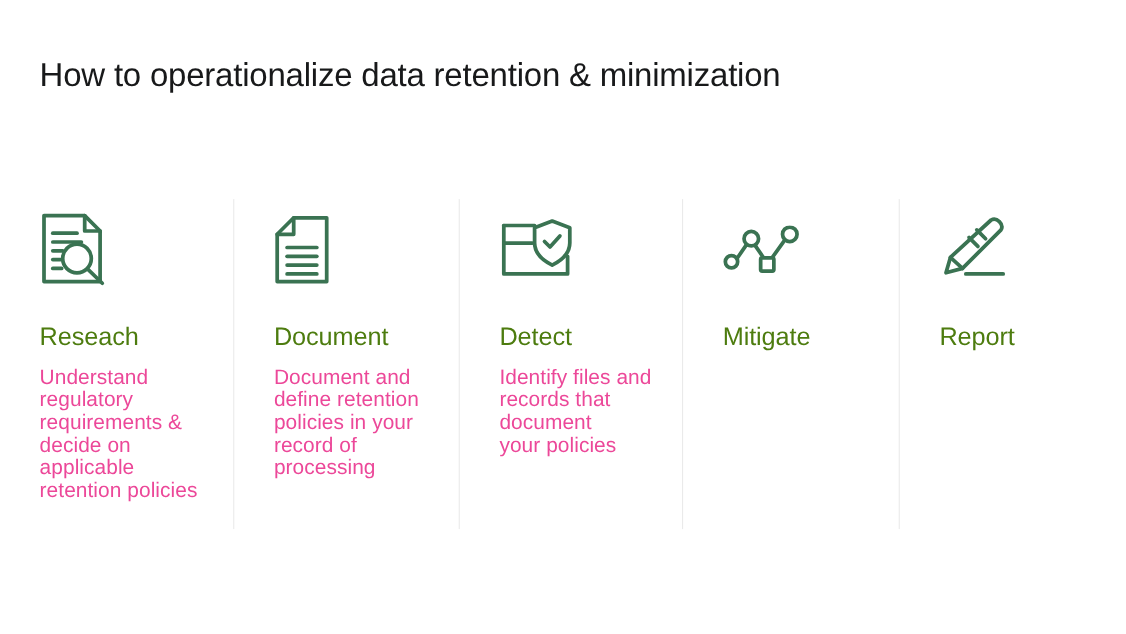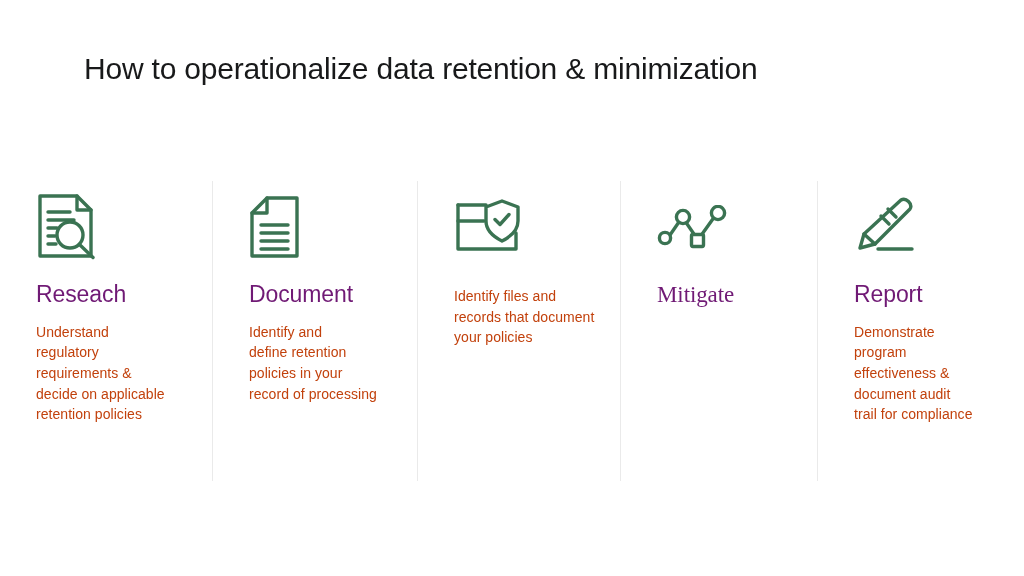--- a/index.html
+++ b/index.html
@@ -27,21 +27,20 @@
   .page-title {
     position: absolute;
     left: 36px;
     top: 50px;
     font-size: 30px;
     font-weight: 400;
     color: #18191a;
     letter-spacing: -0.2px;
     line-height: 1.25;
     white-space: nowrap;
-    margin-left: 48px;
   }
 
   
   .columns {
     position: absolute;
     left: 0px;
     top: 181px;
     width: 1024px;
     height: 300px;
     display: flex;
@@ -57,52 +56,52 @@
 
   .col-0 { width: 212px; }
   .col-1 { width: 205px; }
   .col-2 { width: 203px; }
   .col-3 { width: 197px; }
   .col-4 { width: 168px; }
 
   .col-1, .col-2, .col-3, .col-4 {
     border-left: 1px solid #eaeaea;
   }
-  .col-3 { padding-left: 36px; font-family: Liberation Serif, serif; }
+  .col-3 { padding-left: 36px; }
   .col-4 { padding-left: 36px; }
 
   
   .icon-wrap {
     height: 92px;
     display: flex;
     align-items: center;
     justify-content: flex-start;
   }
 
   .icon-wrap svg {
     display: block;
   }
 
   
   .step-title {
     font-size: 23px;
     font-weight: 400;
-    color: #701a75;
+    color: #4d7c0f;
     letter-spacing: -0.1px;
     line-height: 1.2;
-    margin-top: 8px;
+    margin-top: 20px;
     white-space: nowrap;
   }
 
   
   .step-desc {
     margin-top: 13px;
-    font-size: 14px;
+    font-size: 19px;
     font-weight: 400;
-    color: #c2410c;
+    color: #ec4899;
     line-height: 20.7px;
     letter-spacing: 0.05px;
     white-space: pre-line;
   }
 </style>
 </head>
 <body>
 
 <div class="slide">
 
@@ -137,36 +136,37 @@
         <svg width="52" height="64" viewBox="0 0 52 64" fill="none" stroke="#3a7352" stroke-width="3.4" stroke-linecap="round" stroke-linejoin="round">
           <path d="M18 3 H48 V61 H3 V18 Z"></path>
           <path d="M18 3 V18 H3"></path>
           <path d="M12 30 h27"></path>
           <path d="M12 38 h27"></path>
           <path d="M12 46 h27"></path>
           <path d="M12 54 h27"></path>
         </svg>
       </div>
       <div class="step-title">Document</div>
-      <div class="step-desc">Identify and
+      <div class="step-desc">Document and
 define retention
 policies in your
 record of processing</div>
     </div>
 
     <div class="col col-2">
       <div class="icon-wrap">
         <svg width="70" height="56" viewBox="0 0 70 56" fill="none" stroke="#3a7352" stroke-width="3.4" stroke-linecap="round" stroke-linejoin="round">
           <path d="M4 6 h28"></path>
           <path d="M4 6 V50 H62 V34"></path>
           <path d="M4 22 h26"></path>
           <path d="M48 2 L64 8 v14 c0 10 -8 16 -16 20 c-8 -4 -16 -10 -16 -20 V8 Z" fill="#ffffff"></path>
           <path d="M41 20.5 l5 5 l9 -10"></path>
         </svg>
       </div>
+      <div class="step-title">Detect</div>
       <div class="step-desc">Identify files and
 records that document
 your policies</div>
     </div>
 
     <div class="col col-3">
       <div class="icon-wrap">
         <svg width="70" height="44" viewBox="0 0 70 44" fill="none" stroke="#3a7352" stroke-width="3.4" stroke-linecap="round" stroke-linejoin="round">
           <path d="M13 30 L24 14"></path>
           <path d="M28 16 L39 32"></path>
@@ -184,21 +184,16 @@
       <div class="icon-wrap">
         <svg width="66" height="62" viewBox="0 0 66 62" fill="none" stroke="#3a7352" stroke-width="3.4" stroke-linecap="round" stroke-linejoin="round">
           <path d="M47 4 c5 -3 12 4 9 9 L21 48 L6 52 L10 38 Z"></path>
           <path d="M10 38 L21 48"></path>
           <path d="M34 13 l8 8"></path>
           <path d="M27 20 l8 8"></path>
           <path d="M24 53 h34"></path>
         </svg>
       </div>
       <div class="step-title">Report</div>
-      <div class="step-desc">Demonstrate
-program
-effectiveness &amp;
-document audit
-trail for compliance</div>
     </div>
 
   </div>
 </div>
 
 </body></html>

